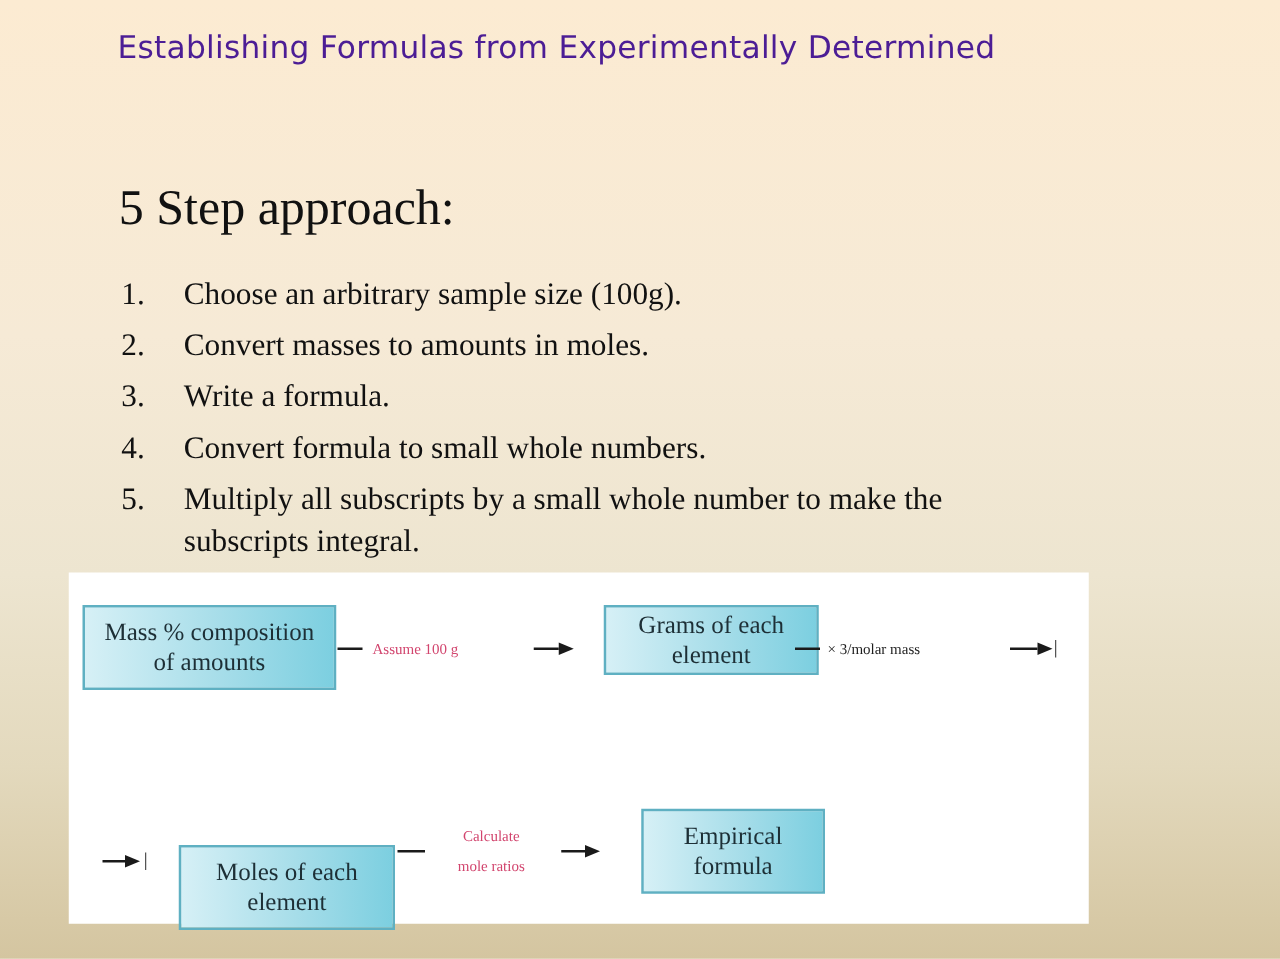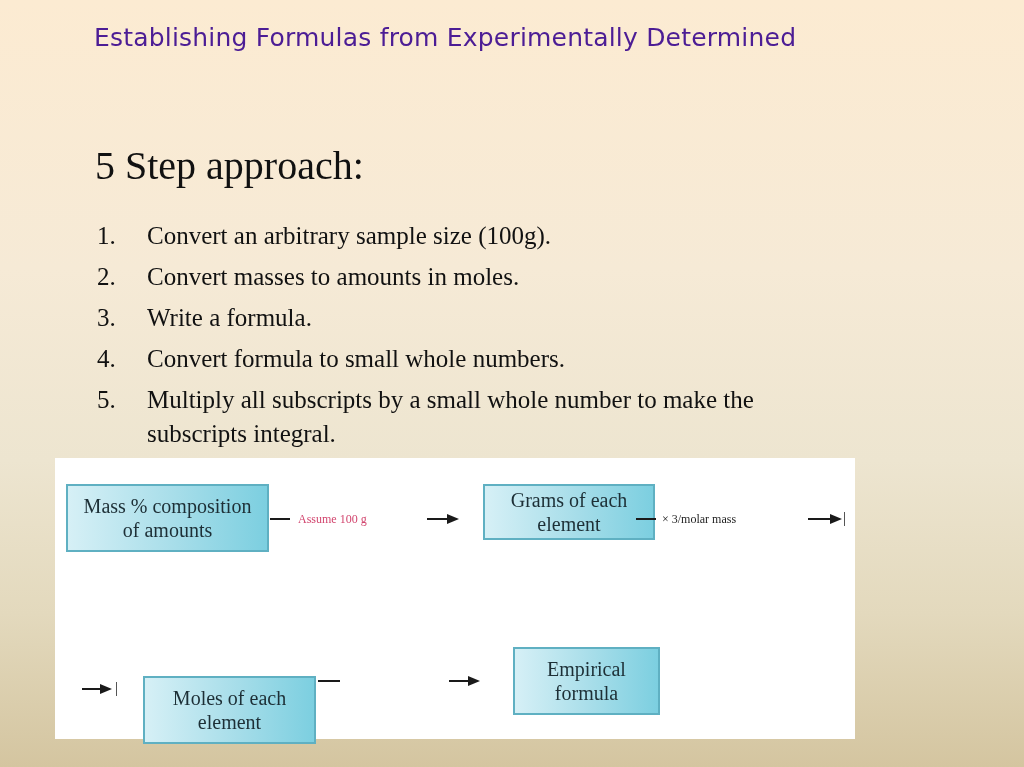--- a/index.html
+++ b/index.html
@@ -20,20 +20,21 @@
     position: absolute; left: 97px; top: 219px; width: 760px;
     font-family: "Liberation Serif", serif; font-size: 25px; color: #111;
     margin: 0; padding: 0; list-style: none;
   }
   .steps li { display: flex; line-height: 34px; margin-bottom: 7px; }
   .steps .num { width: 50px; flex: none; }
   .steps .txt { flex: 1; }
   .diagram {
     position: absolute; left: 55px; top: 458px; width: 800px; height: 281px;
     background: #ffffff;
+    padding-left: 16px;
   }
   .box {
     position: absolute; box-sizing: border-box;
     border: 2px solid #5fb0c2;
     background: linear-gradient(to right, #d6f0f6 0%, #a6dde9 55%, #7ccfe0 100%);
     font-family: "Liberation Serif", serif; font-size: 20px; line-height: 24px;
     color: #1d2f36; text-align: center;
     display: flex; align-items: center; justify-content: center;
   }
   .lbl {
@@ -55,21 +56,21 @@
 
 <div class="title">
   <div>Establishing Formulas from Experimentally Determined</div>
 </div>
 
 <div class="subtitle">5 Step approach:</div>
 
 <ol class="steps">
   <li>
       <span class="num">1.</span>
-      <span class="txt">Convert an arbitrary sample size (100g).</span>
+      <span class="txt">Choose an arbitrary sample size (100g).</span>
     </li>
   <li>
       <span class="num">2.</span>
       <span class="txt">Convert masses to amounts in moles.</span>
     </li>
   <li>
       <span class="num">3.</span>
       <span class="txt">Write a formula.</span>
     </li>
   <li>
@@ -111,20 +112,24 @@
   <div class="arrowhead" style="left:45px; top:226px;"></div>
   <div class="bar" style="left:61px; top:224px;"></div>
 
   <div class="box" style="left:88px; top:189px; width:173px; height:68px;margin-top:29px;">
     <div>
         <div>Moles of each</div>
         <div>element</div>
       </div>
   </div>
   <div class="line" style="left:263px; top:222px; width:22px;"></div>
+  <div class="lbl red" style="left:290px; top:199px; text-align:center; width:96px;">
+    <div>Calculate</div>
+    <div>mole ratios</div>
+  </div>
   <div class="line" style="left:394px; top:222px; width:20px;"></div>
   <div class="arrowhead" style="left:413px; top:218px;"></div>
 
   <div class="box" style="left:426px; top:189px; width:147px; height:68px;margin-left:32px;">
     <div>
         <div>Empirical</div>
         <div>formula</div>
       </div>
   </div>
 </div>

